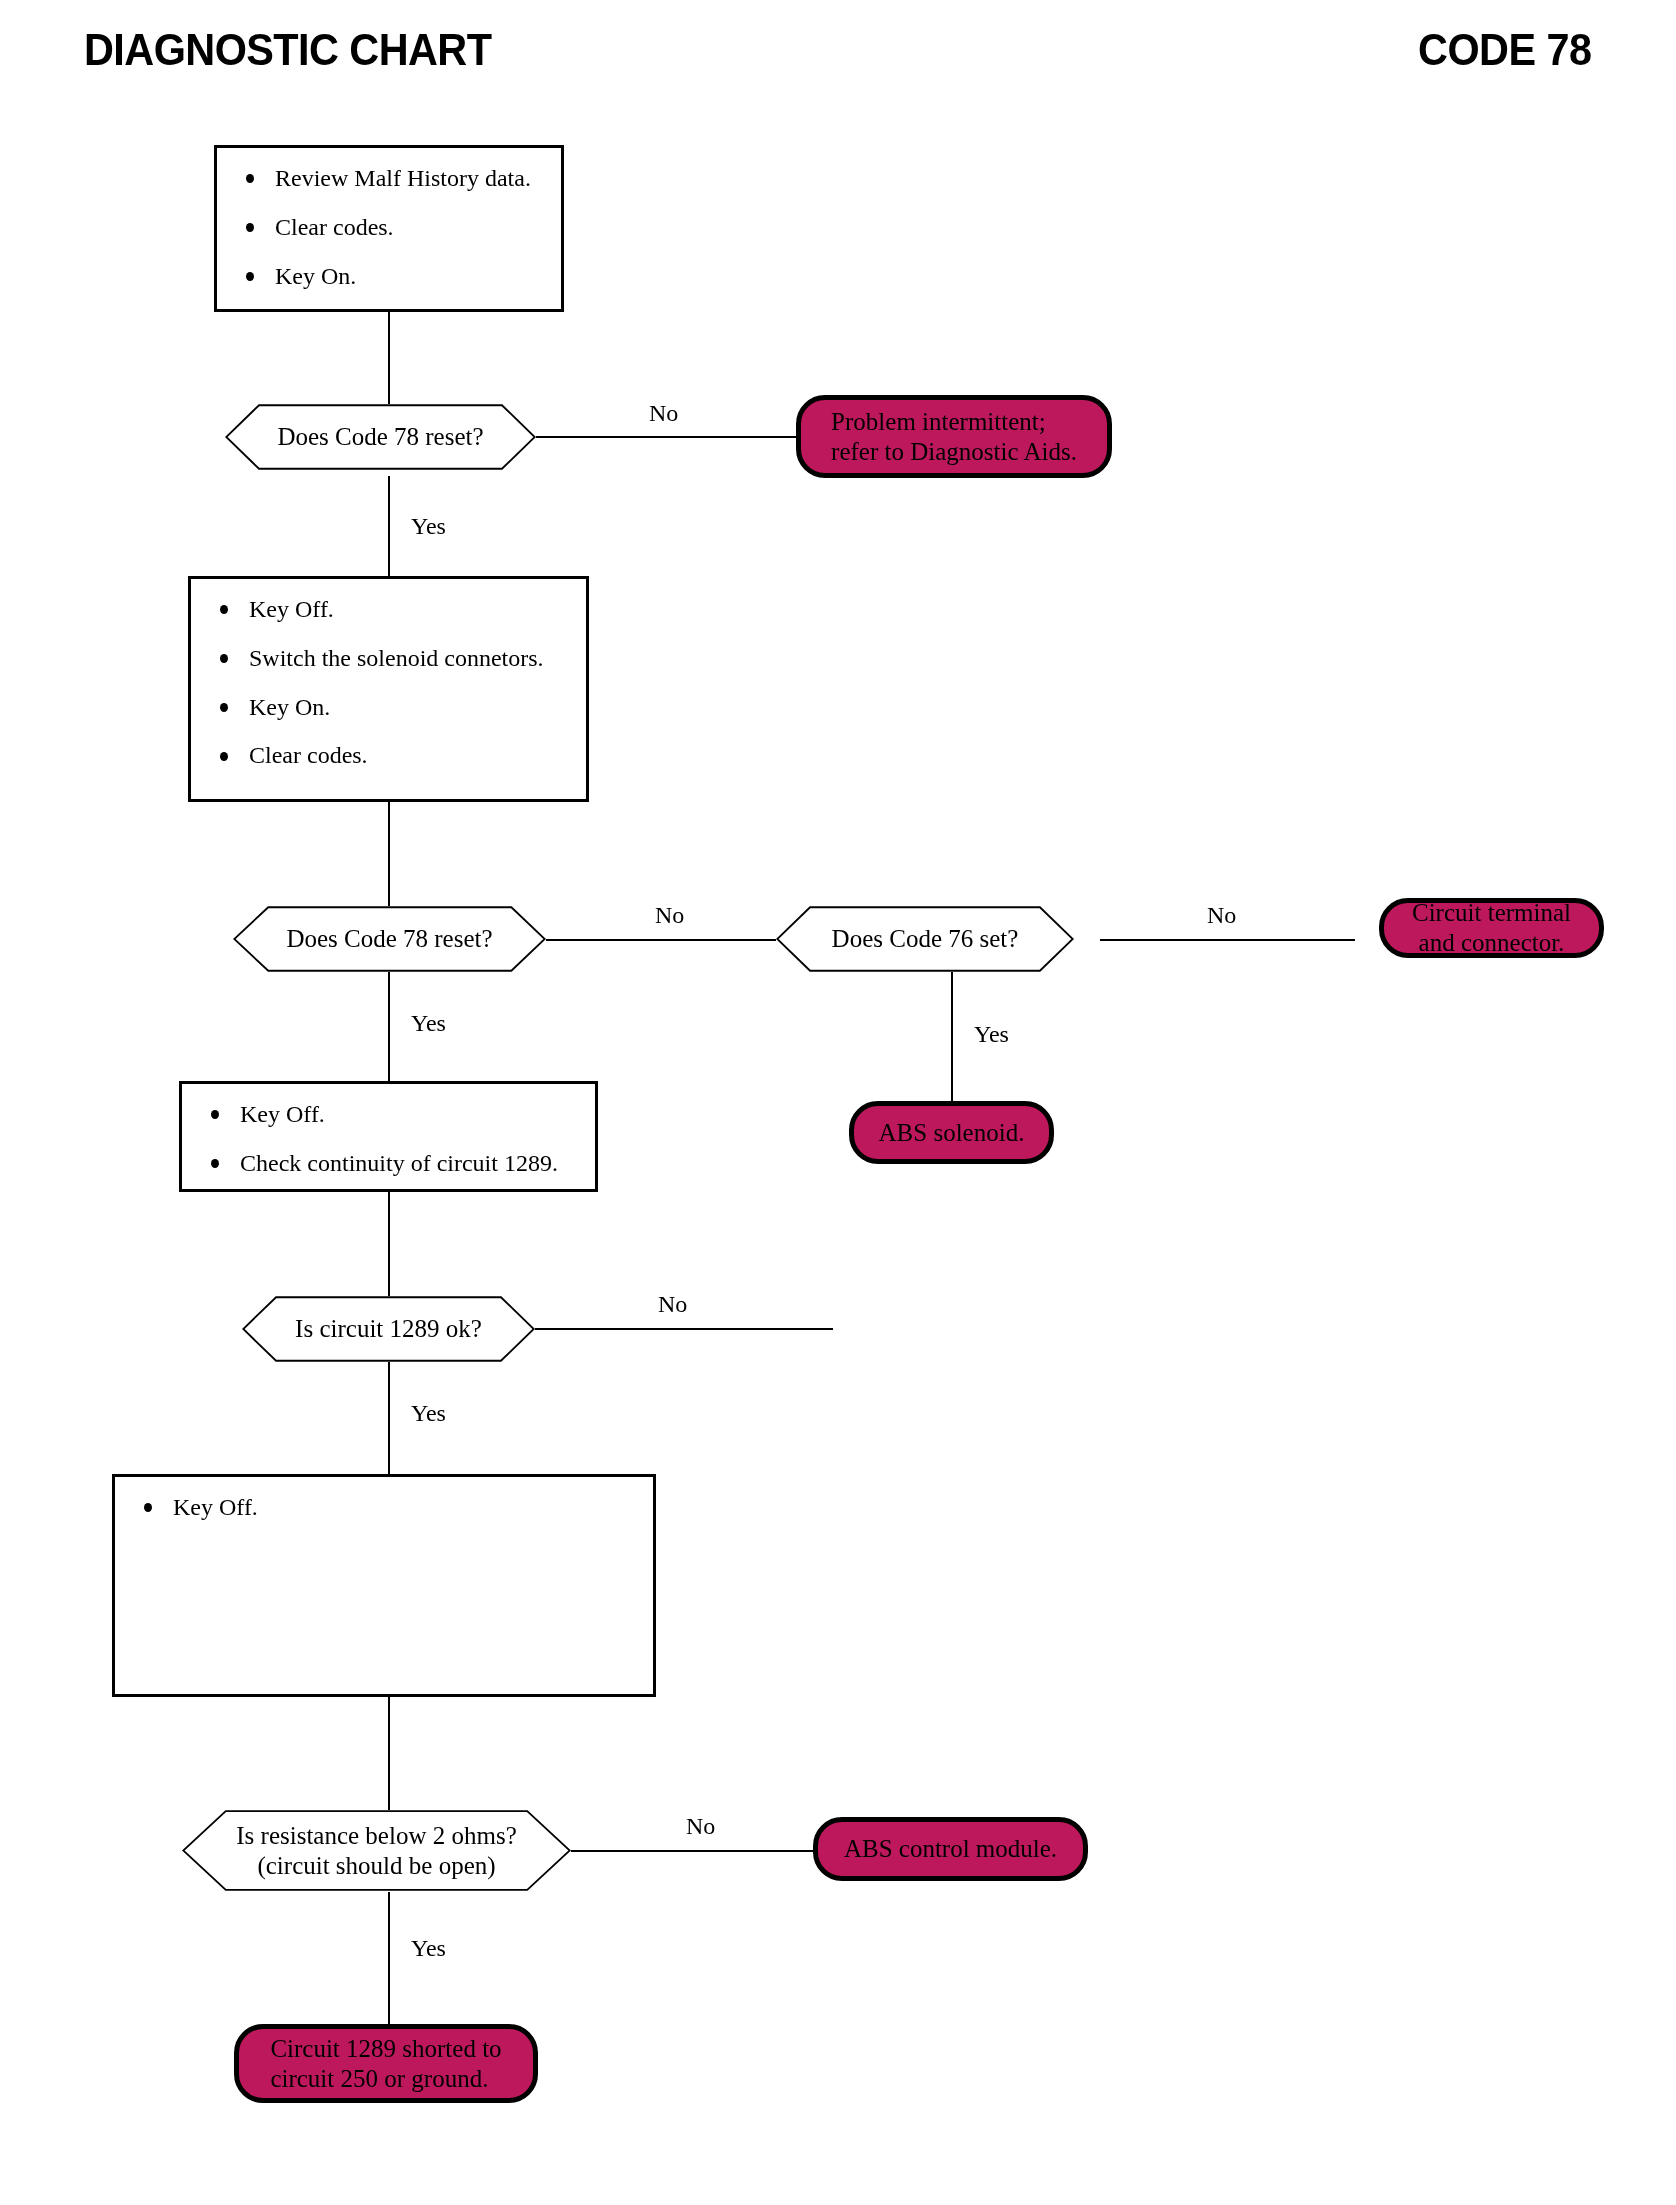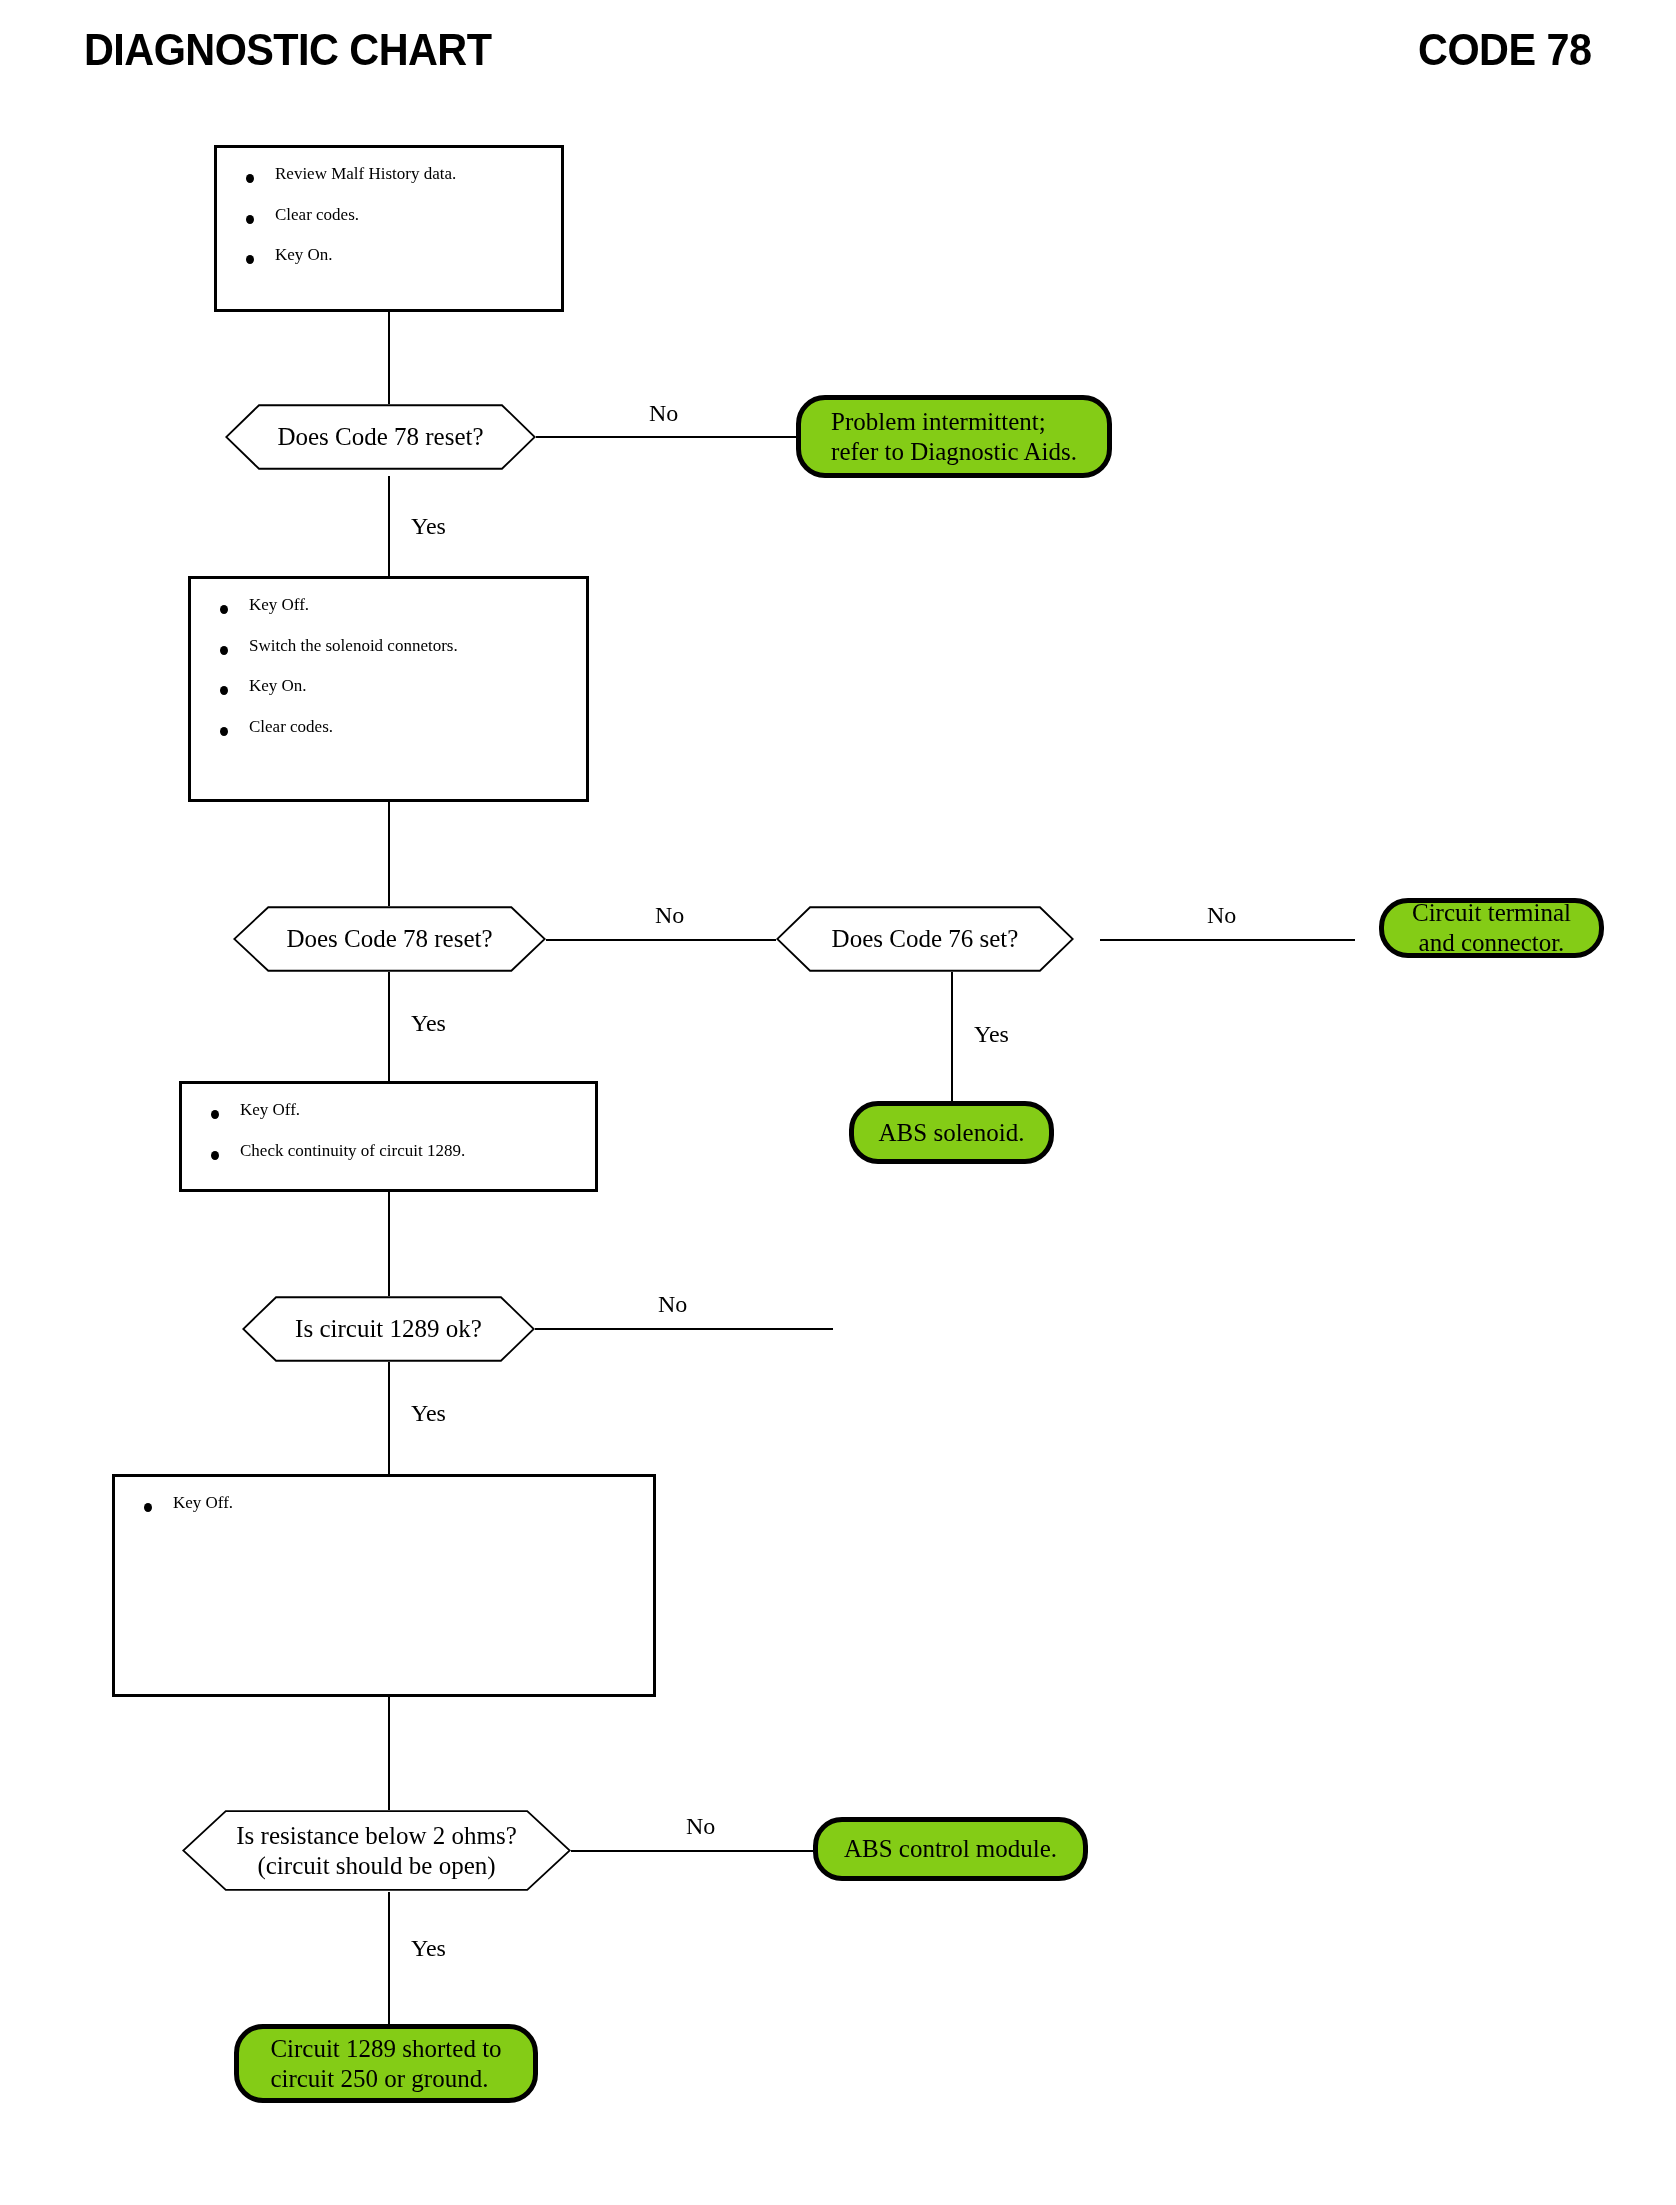--- a/index.html
+++ b/index.html
@@ -60,21 +60,21 @@
     padding: 16px 18px 16px 18px;
   }
   .proc ul {
     margin: 0;
     padding: 0;
     list-style: none;
   }
   .proc li {
     position: relative;
     padding-left: 40px;
-    font-size: 17px;
+    font-size: 24px;
     line-height: 1.17;
     margin: 0 0 20.7px 0;
   }
   .proc li:last-child { margin-bottom: 0; }
   .proc li .bullet {
     position: absolute;
     left: 11px;
     top: 10.3px;
     width: 8px;
     height: 9px;
@@ -105,21 +105,21 @@
     text-align: center;
     white-space: nowrap;
   }
 
   
   .term {
     position: absolute;
     box-sizing: border-box;
     border: 5.5px solid #000;
     border-radius: 29px;
-    background: #84cc16;
+    background: #be185d;
     display: flex;
     align-items: center;
     justify-content: center;
     padding: 0 18px;
   }
   .term .term-text {
     font-size: 25px;
     line-height: 1.2;
     text-align: left;
     white-space: pre-line;

